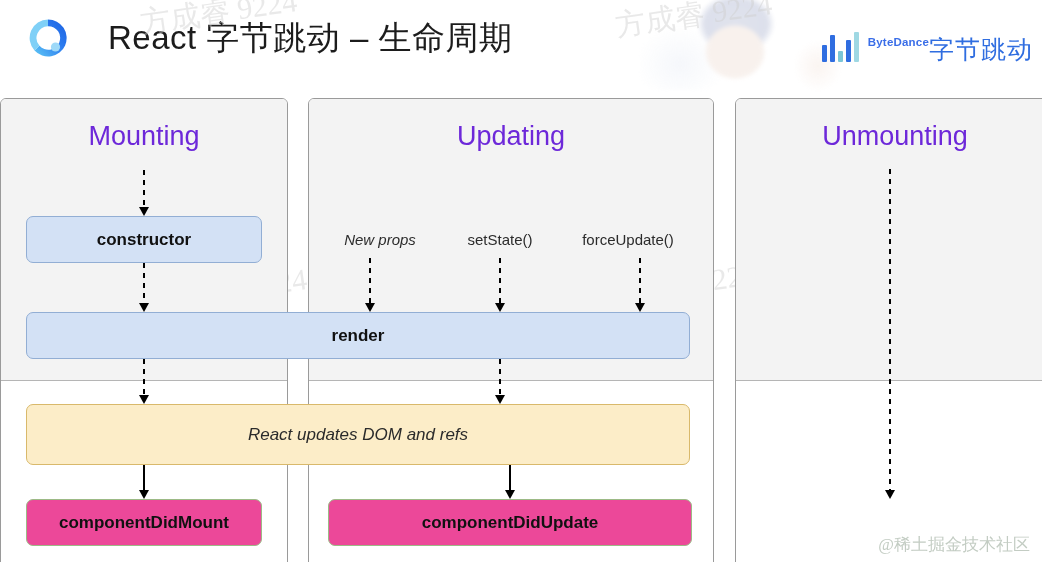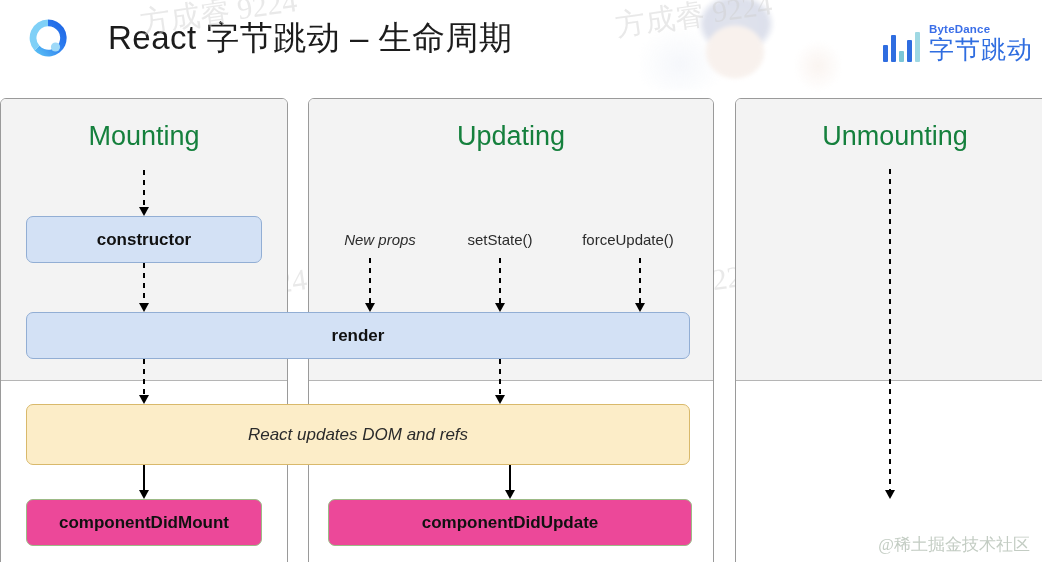--- a/index.html
+++ b/index.html
@@ -55,21 +55,21 @@
   .bd-logo {
     position: absolute;
     right: 9px; top: 18px;
     height: 44px;
     display: flex;
     align-items: flex-end;
     gap: 9px;
   }
   .bd-bars { display: flex; align-items: flex-end; gap: 3px; height: 30px; }
   .bd-bars i { display:block; width: 5px; border-radius: 1px; }
-  .bd-text { display: flex; flex-direction: column; line-height: 1; }
+  .bd-text { display: flex; flex-direction: row; line-height: 1; }
   .bd-en {
     font-size: 11.5px;
     color: #3a6ee8;
     font-weight: 700;
     letter-spacing: 0.2px;
     margin-bottom: 2px;
   }
   .bd-cn {
     font-size: 25px;
     color: #2f6de0;
@@ -114,21 +114,21 @@
     left: 0; right: 0; top: 0;
     height: 281px;
     background: #f3f3f3;
     border-bottom: 1px solid #b5b5b5;
   }
   .panel-title {
     position: absolute;
     left: 0; right: 0; top: 22px;
     text-align: center;
     font-size: 27px;
-    color: #15803d;
+    color: #6d28d9;
     font-weight: 400;
   }
 
   #panel-mounting   { left: 0px;   top: 98px; width: 288px; height: 474px; }
   #panel-updating   { left: 308px; top: 98px; width: 406px; height: 474px; }
   #panel-unmounting { left: 735px; top: 98px; width: 320px; height: 474px; }
 
   
   .node {
     position: absolute;

